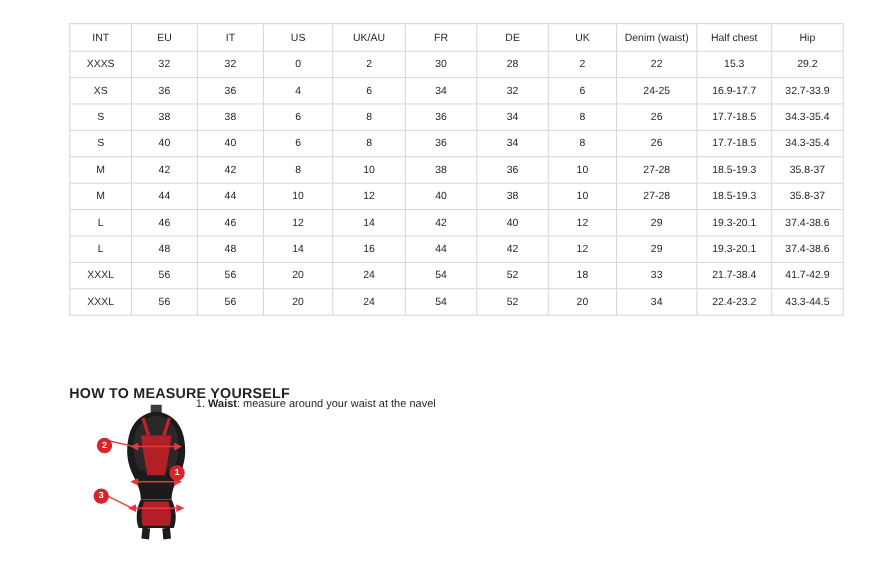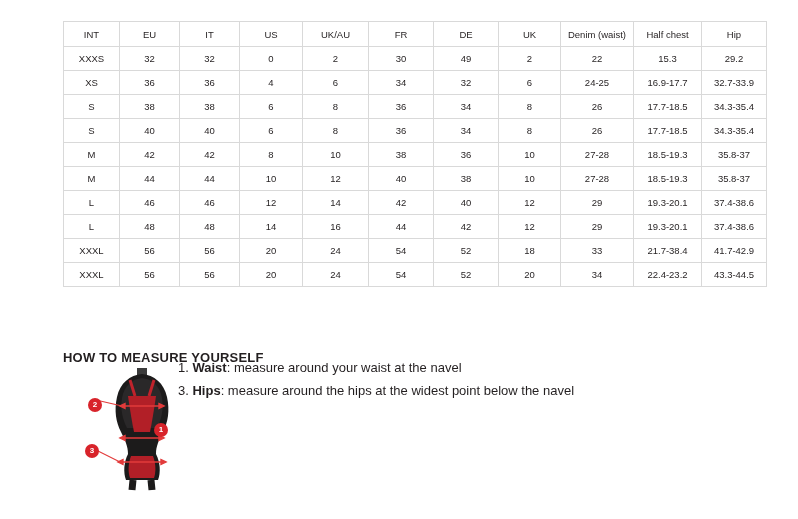--- a/index.html
+++ b/index.html
@@ -79,21 +79,21 @@
     width: 128px;
     height: 125px;
   }
   .steps {
     position: absolute;
     left: 178px;
     top: 362px;
     width: 520px;
   }
   .step {
-    font-size: 13px;
+    font-size: 10px;
     line-height: 11px;
     margin-bottom: 12px;
     color: #231f20;
   }
   .step b { font-weight: bold; }
 
   .badge {
     position: absolute;
     width: 14px;
     height: 14px;
@@ -145,21 +145,21 @@
         </tr>
       </thead>
       <tbody>
         <tr>
           <td>XXXS</td>
           <td>32</td>
           <td>32</td>
           <td>0</td>
           <td>2</td>
           <td>30</td>
-          <td>49</td>
+          <td>28</td>
           <td>2</td>
           <td>22</td>
           <td>15.3</td>
           <td>29.2</td>
         </tr>
         <tr>
           <td>XS</td>
           <td>36</td>
           <td>36</td>
           <td>4</td>
@@ -332,19 +332,15 @@
 
   <div class="badge badge-1">1</div>
   <div class="badge badge-2">2</div>
   <div class="badge badge-3">3</div>
 
   <div class="steps">
     <div class="step">
       <span>1.</span>
       <b>Waist</b><span>: measure around your waist at the navel</span>
     </div>
-    <div class="step">
-      <span>3.</span>
-      <b>Hips</b><span>: measure around the hips at the widest point below the navel</span>
-    </div>
   </div>
 
 </div>
 
 </body></html>

